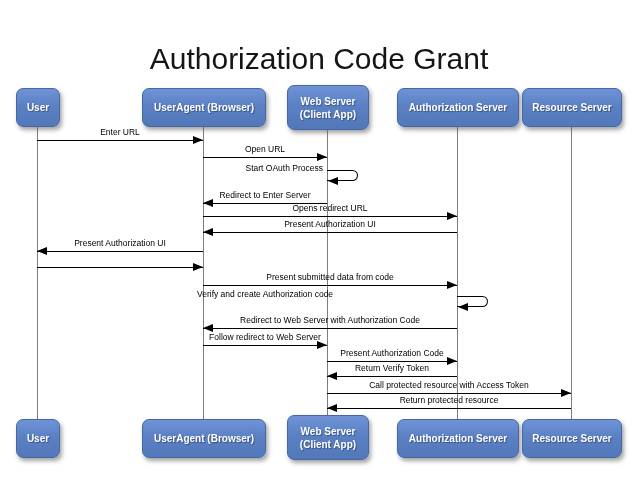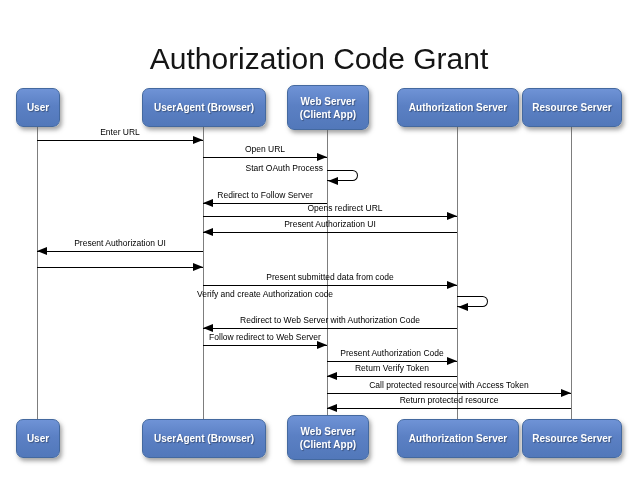--- a/index.html
+++ b/index.html
@@ -88,24 +88,24 @@
     <div class="arrow-right" style="left: 193px; top: 136px;"></div>
     <div class="msg-label" style="left: 120px; top: 127px; transform: translateX(-50%);">Enter URL</div>
     <div class="msg-line" style="left: 203px; top: 157px; width: 124px;"></div>
     <div class="arrow-right" style="left: 317px; top: 153px;"></div>
     <div class="msg-label" style="left: 265px; top: 144px; transform: translateX(-50%);">Open URL</div>
     <div class="msg-label" style="left: 67px; width: 256px; top: 163px; text-align: right;">Start OAuth Process</div>
     <div class="self-loop" style="left: 327px; top: 170px;"></div>
     <div class="arrow-left" style="left: 328px; top: 177px;"></div>
     <div class="msg-line" style="left: 203px; top: 203px; width: 124px;"></div>
     <div class="arrow-left" style="left: 203px; top: 199px;"></div>
-    <div class="msg-label" style="left: 265px; top: 190px; transform: translateX(-50%);">Redirect to Follow Server</div>
+    <div class="msg-label" style="left: 265px; top: 190px; transform: translateX(-50%);">Redirect to Enter Server</div>
     <div class="msg-line" style="left: 203px; top: 216px; width: 254px;"></div>
     <div class="arrow-right" style="left: 447px; top: 212px;"></div>
-    <div class="msg-label" style="left: 345px; top: 203px; transform: translateX(-50%); text-align: center;">Opens redirect URL</div>
+    <div class="msg-label" style="left: 330px; top: 203px; transform: translateX(-50%); text-align: center;">Opens redirect URL</div>
     <div class="msg-line" style="left: 203px; top: 232px; width: 254px;"></div>
     <div class="arrow-left" style="left: 203px; top: 228px;"></div>
     <div class="msg-label" style="left: 330px; top: 219px; transform: translateX(-50%);">Present Authorization UI</div>
     <div class="msg-line" style="left: 37px; top: 251px; width: 166px;"></div>
     <div class="arrow-left" style="left: 37px; top: 247px;"></div>
     <div class="msg-label" style="left: 120px; top: 238px; transform: translateX(-50%);">Present Authorization UI</div>
     <div class="msg-line" style="left: 37px; top: 267px; width: 166px;"></div>
     <div class="arrow-right" style="left: 193px; top: 263px;"></div>
     <div class="msg-line" style="left: 203px; top: 285px; width: 254px;"></div>
     <div class="arrow-right" style="left: 447px; top: 281px;"></div>

